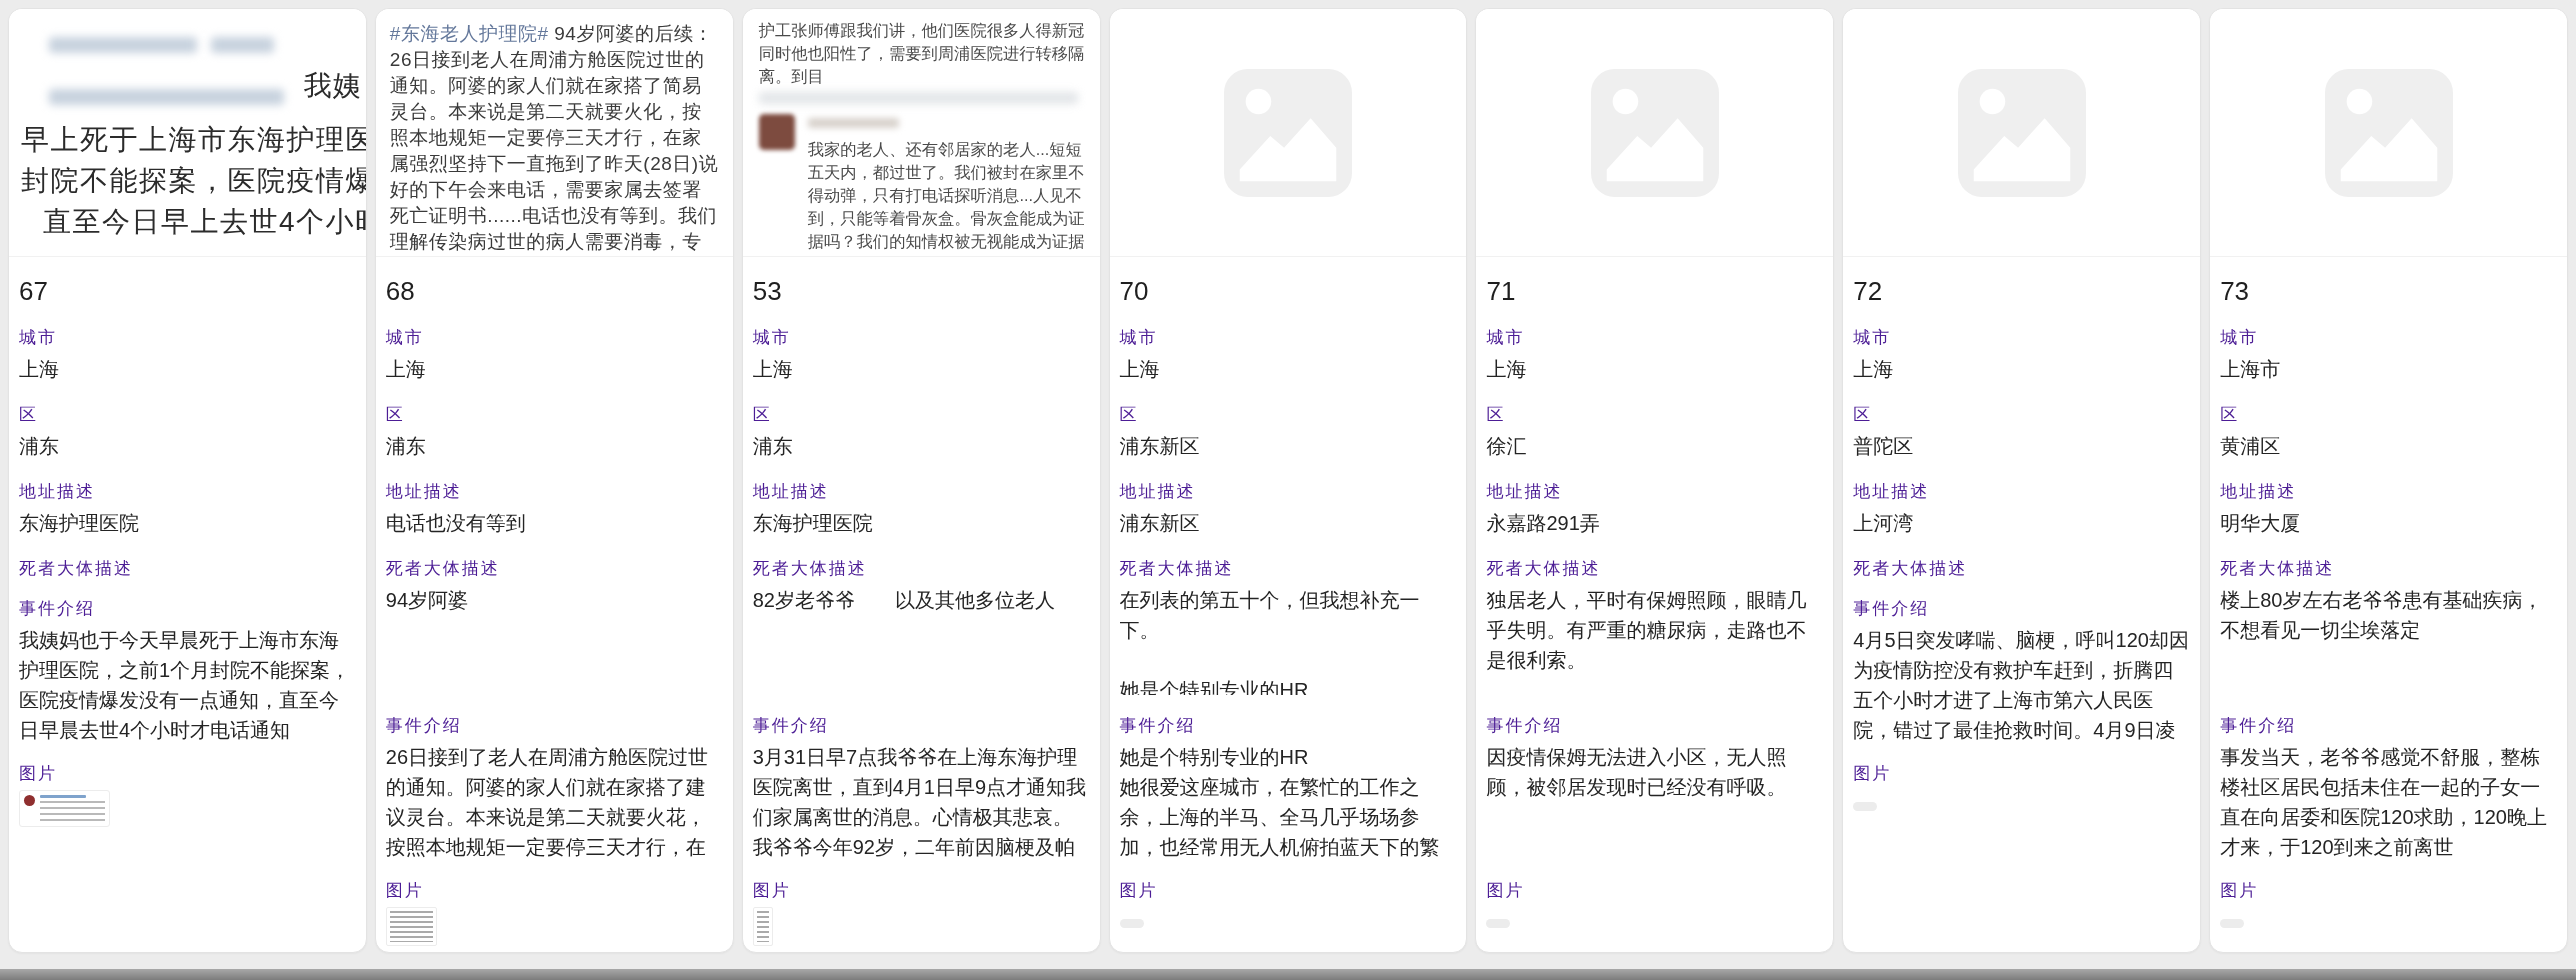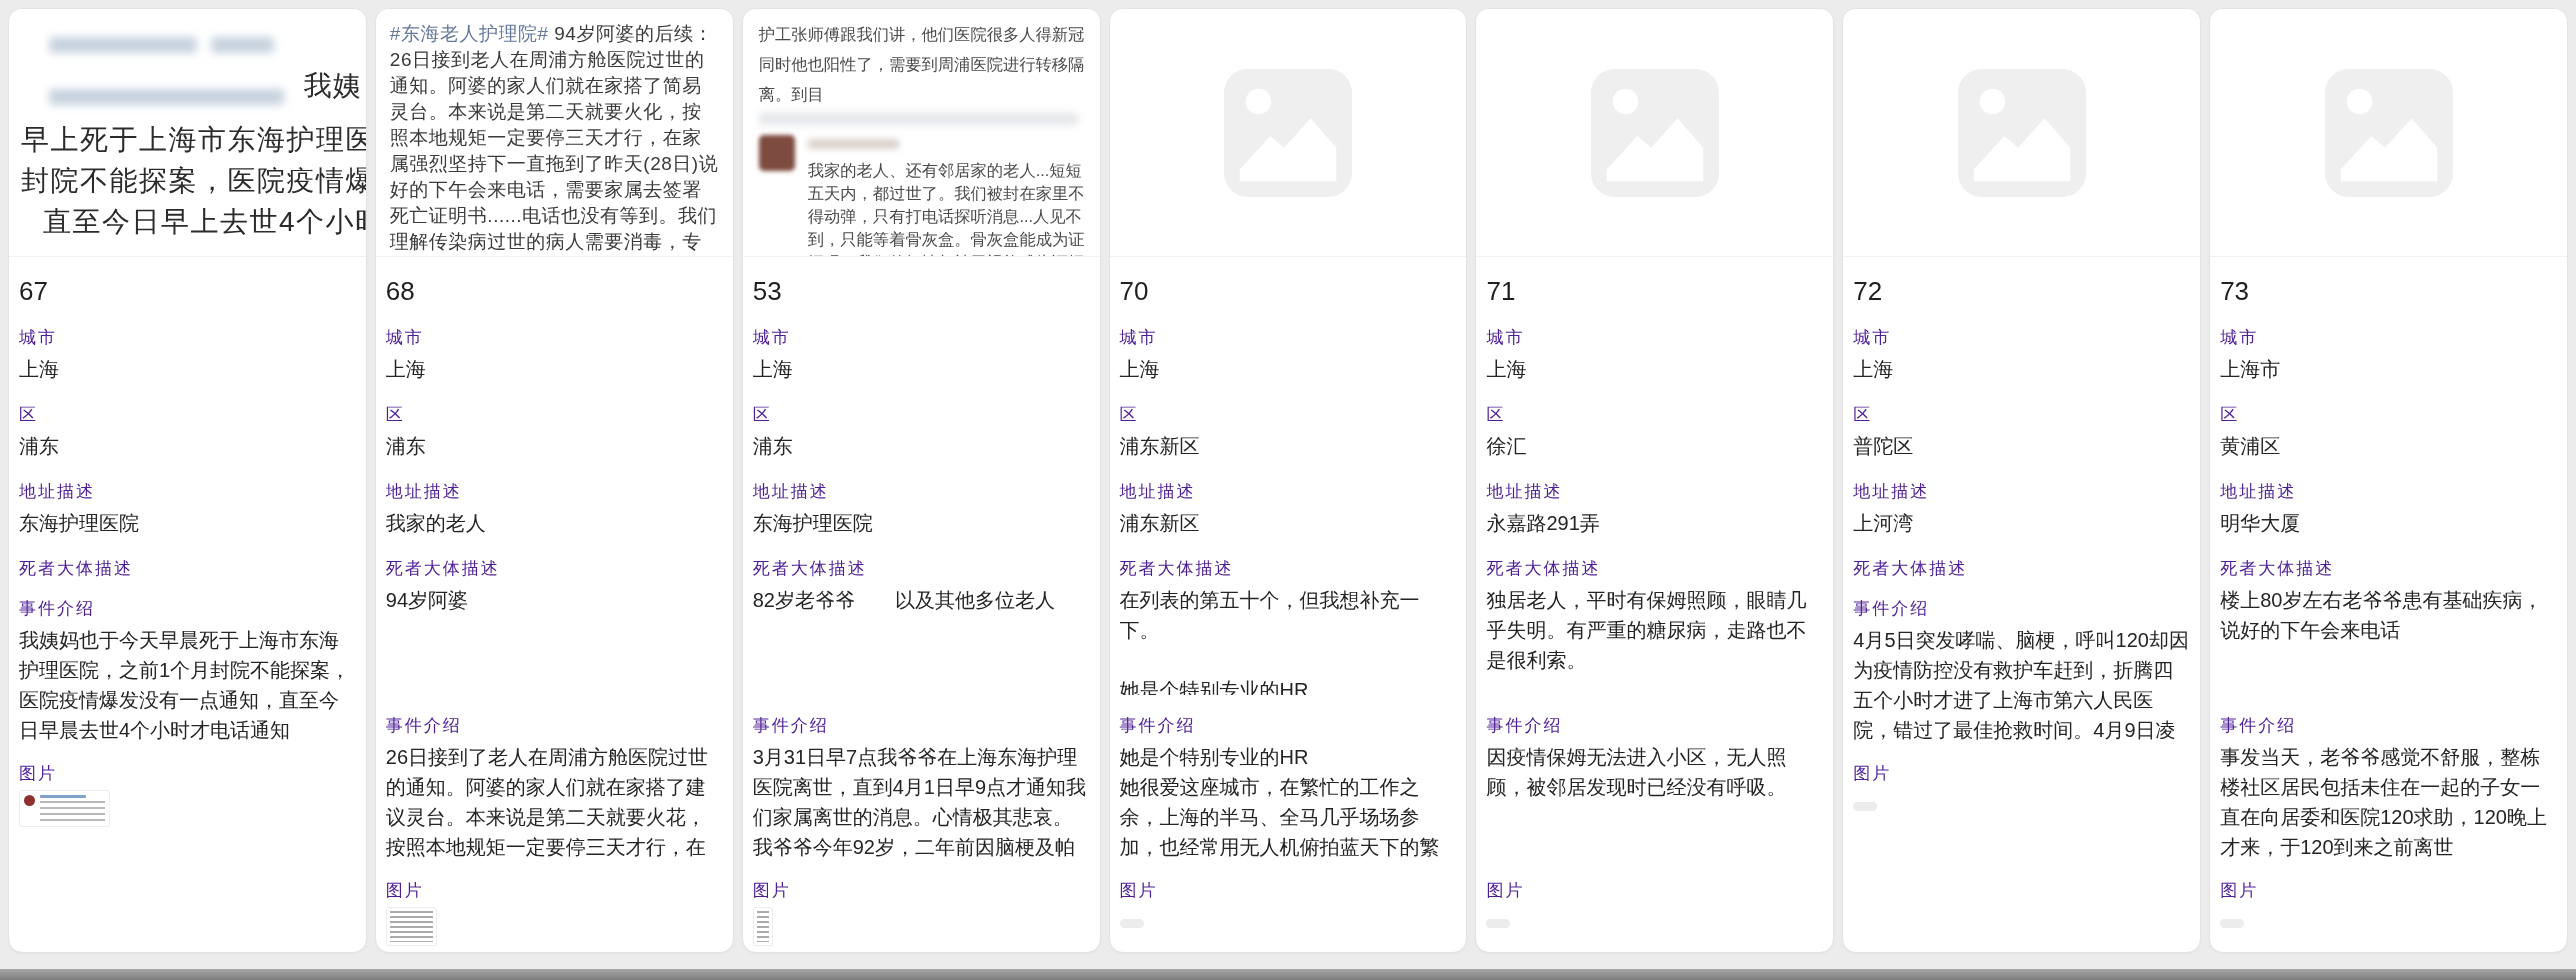--- a/index.html
+++ b/index.html
@@ -24,21 +24,21 @@
   .blur-row{display:flex;gap:14px;align-items:flex-end;margin:10px 0 14px 28px;}
   .bbar{display:inline-block;height:16px;border-radius:4px;background:#c7d2de;filter:blur(4px);}
   .p1-frag{font-size:28px;color:#2b2b2b;font-weight:500;margin-left:auto;margin-right:4px;letter-spacing:1px;}
   .p1-line{font-size:28px;line-height:41px;color:#2b2b2b;font-weight:500;letter-spacing:1.5px;white-space:nowrap;}
   .p1-line.indent{padding-left:22px;}
   
   .photo-2{padding:12px 12px 0 14px;font-size:19px;line-height:26px;color:#3a3a3a;letter-spacing:0.5px;}
   .hashtag{color:#64789b;}
   
   .photo-3{padding:10px 12px 0 16px;}
-  .p3-intro{font-size:16.3px;line-height:30px;color:#4a4a4a;}
+  .p3-intro{font-size:16.3px;line-height:23px;color:#4a4a4a;}
   .p3-blurline{height:12px;margin:4px 10px 10px 0;border-radius:3px;background:#cfd4d9;filter:blur(4px);opacity:.6;}
   .p3-msg{display:flex;gap:13px;margin-bottom:10px;}
   .p3-avatar{width:36px;height:36px;border-radius:5px;flex:0 0 auto;filter:blur(2px);}
   .p3-avatar.a1{background:#7d4b3f;}
   .p3-msgbody{flex:1;min-width:0;}
   .p3-name{width:91px;height:10px;margin:4px 0 10px;border-radius:3px;background:#d8d2cc;filter:blur(3px);}
   .p3-text{font-size:16.3px;line-height:23px;color:#4a4a4a;}
   
   .ph-icon{display:block;}
   
@@ -131,21 +131,21 @@
       <div class="group">
           <div class="label">城市</div>
           <div class="value">上海</div>
         </div>
       <div class="group">
           <div class="label">区</div>
           <div class="value">浦东</div>
         </div>
       <div class="group">
           <div class="label">地址描述</div>
-          <div class="value">我家的老人</div>
+          <div class="value">电话也没有等到</div>
         </div>
       <div class="group">
           <div class="label">死者大体描述</div>
           <div class="value clamp-desc">94岁阿婆</div>
         </div>
       <div class="group">
           <div class="label">事件介绍</div>
           <div class="value clamp-event">26日接到了老人在周浦方舱医院过世的通知。阿婆的家人们就在家搭了建议灵台。本来说是第二天就要火花，按照本地规矩一定要停三天才行，在家属强...</div>
         </div>
       <div class="group image-group">
@@ -349,21 +349,21 @@
       <div class="group">
           <div class="label">区</div>
           <div class="value">黄浦区</div>
         </div>
       <div class="group">
           <div class="label">地址描述</div>
           <div class="value">明华大厦</div>
         </div>
       <div class="group">
           <div class="label">死者大体描述</div>
-          <div class="value clamp-desc">楼上80岁左右老爷爷患有基础疾病，说好的下午会来电话</div>
+          <div class="value clamp-desc">楼上80岁左右老爷爷患有基础疾病，不想看见一切尘埃落定</div>
         </div>
       <div class="group">
           <div class="label">事件介绍</div>
           <div class="value clamp-event">事发当天，老爷爷感觉不舒服，整栋楼社区居民包括未住在一起的子女一直在向居委和医院120求助，120晚上才来，于120到来之前离世</div>
         </div>
       <div class="group image-group">
           <div class="label">图片</div>
         <div class="thumb-box">
             <div class="thumb-pill"></div>
           </div>

